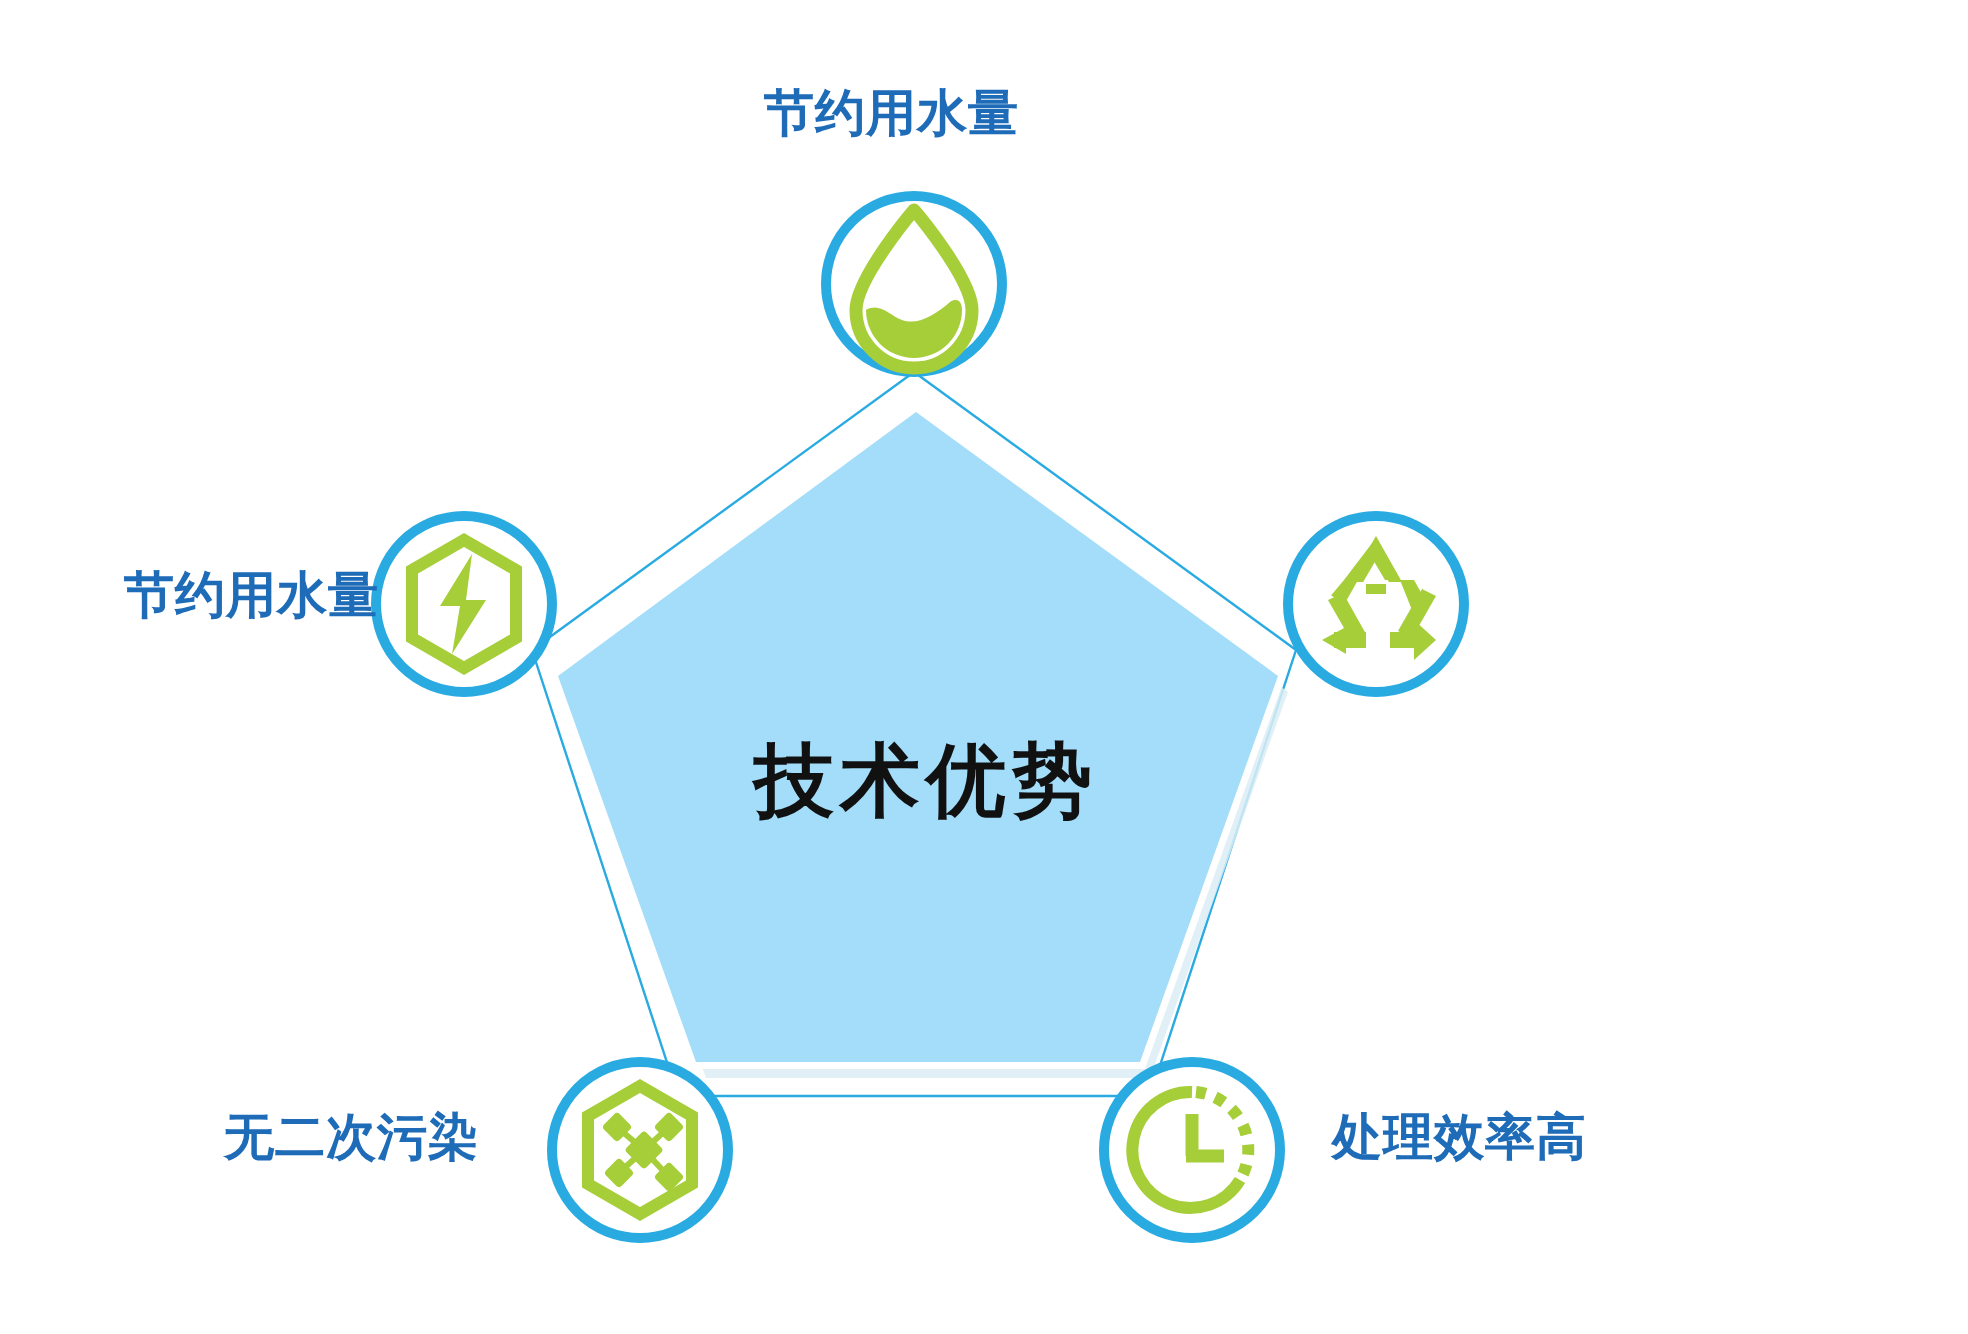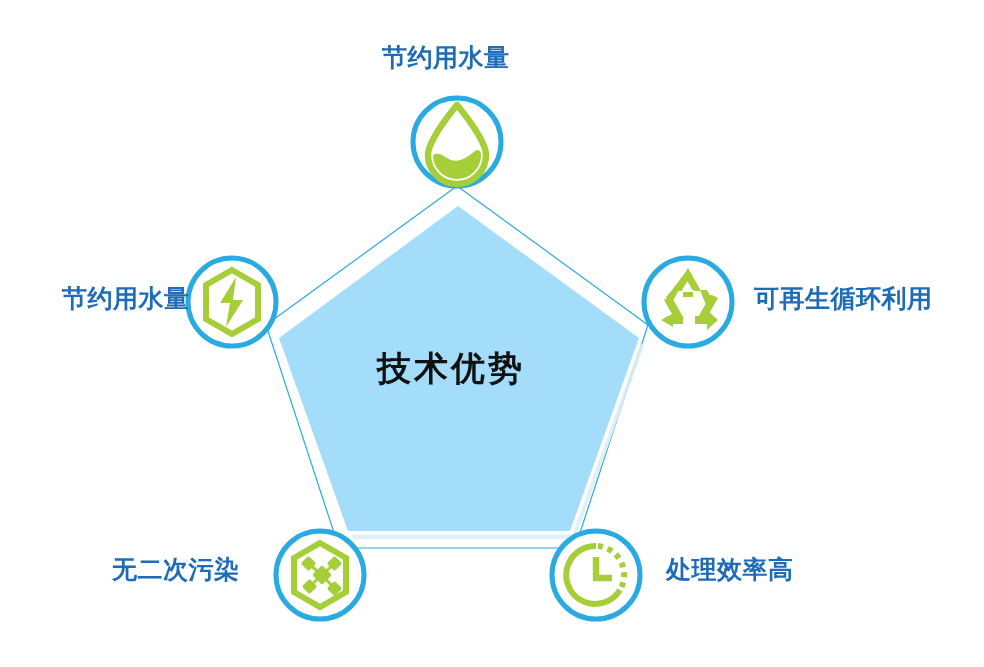--- a/index.html
+++ b/index.html
@@ -33,24 +33,25 @@
     font-weight: bold;
     font-size: 25px;
     letter-spacing: 0.5px;
     white-space: nowrap;
     line-height: 1;
   }
   .center-label {
     position: absolute;
     color: #111111;
     font-weight: bold;
-    font-size: 34px;
+    font-size: 40px;
     letter-spacing: 3px;
     white-space: nowrap;
     line-height: 1;
+    margin-top: 20px;
   }
   
   #label-top      { left: 382px; top: 45px; }
   #label-right    { left: 754px; top: 286px; }
   #label-left     { left: 62px;  top: 286px; }
   #label-bl       { left: 112px; top: 557px; }
   #label-br       { left: 666px; top: 557px; }
   #label-center   { left: 377px; top: 351px; }
 </style>
 </head>
@@ -140,21 +141,20 @@
         <path d="M598 546 A 29 29 0 0 1 621 588" fill="none" stroke="#A6CE39" stroke-width="6" stroke-dasharray="5 5" stroke-linecap="butt"></path>
         <line x1="596" y1="557" x2="596" y2="578" stroke="#A6CE39" stroke-width="6.5" stroke-linecap="butt"></line>
         <line x1="593" y1="578" x2="612" y2="578" stroke="#A6CE39" stroke-width="6.5" stroke-linecap="butt"></line>
       </g>
     </g>
 
   </svg>
 
   <div class="node-label" id="label-top">节约用水量</div>
 
-  <div class="node-label" id="label-right">可再生循环利用</div>
 
   <div class="node-label" id="label-left">节约用水量</div>
 
   <div class="node-label" id="label-br">处理效率高</div>
 
   <div class="node-label" id="label-bl">无二次污染</div>
 
   <div class="center-label" id="label-center">技术优势</div>
 
 </div>

